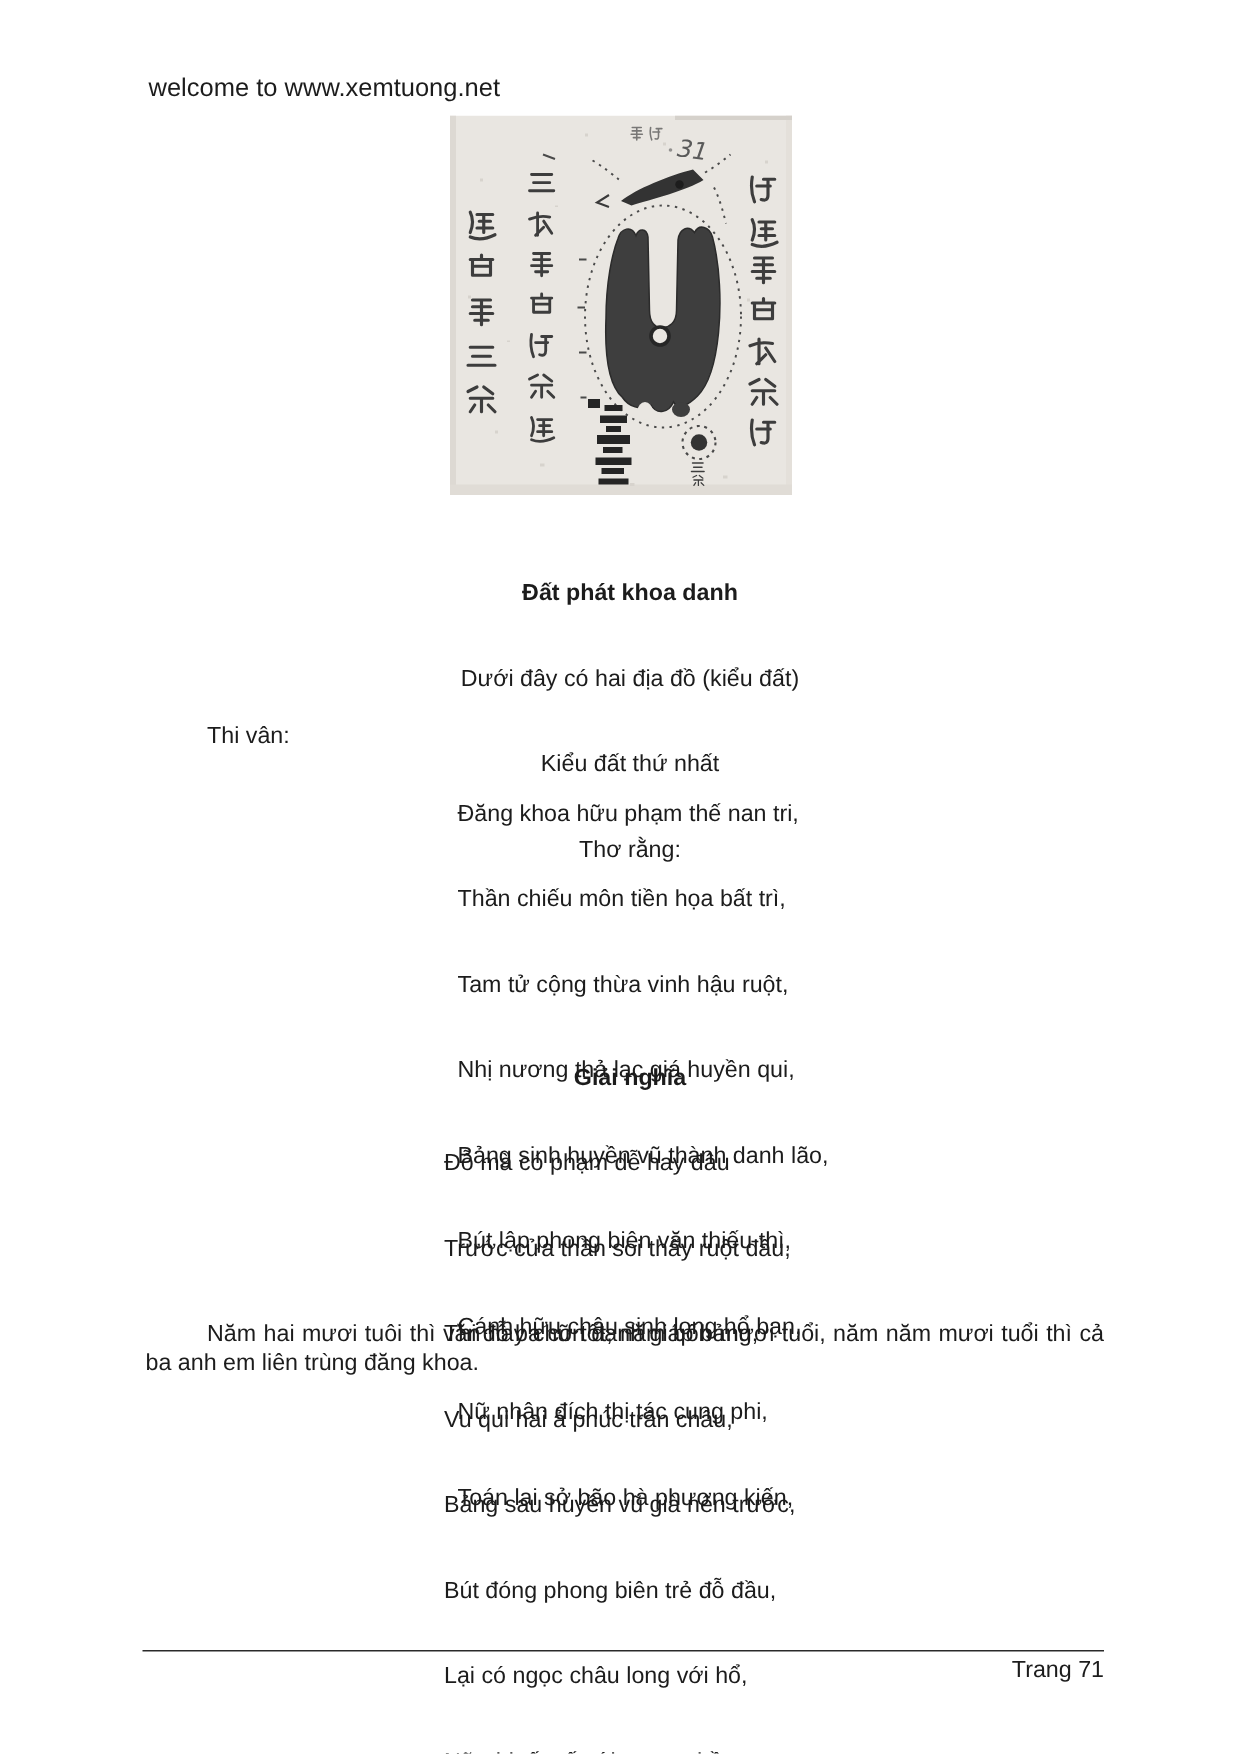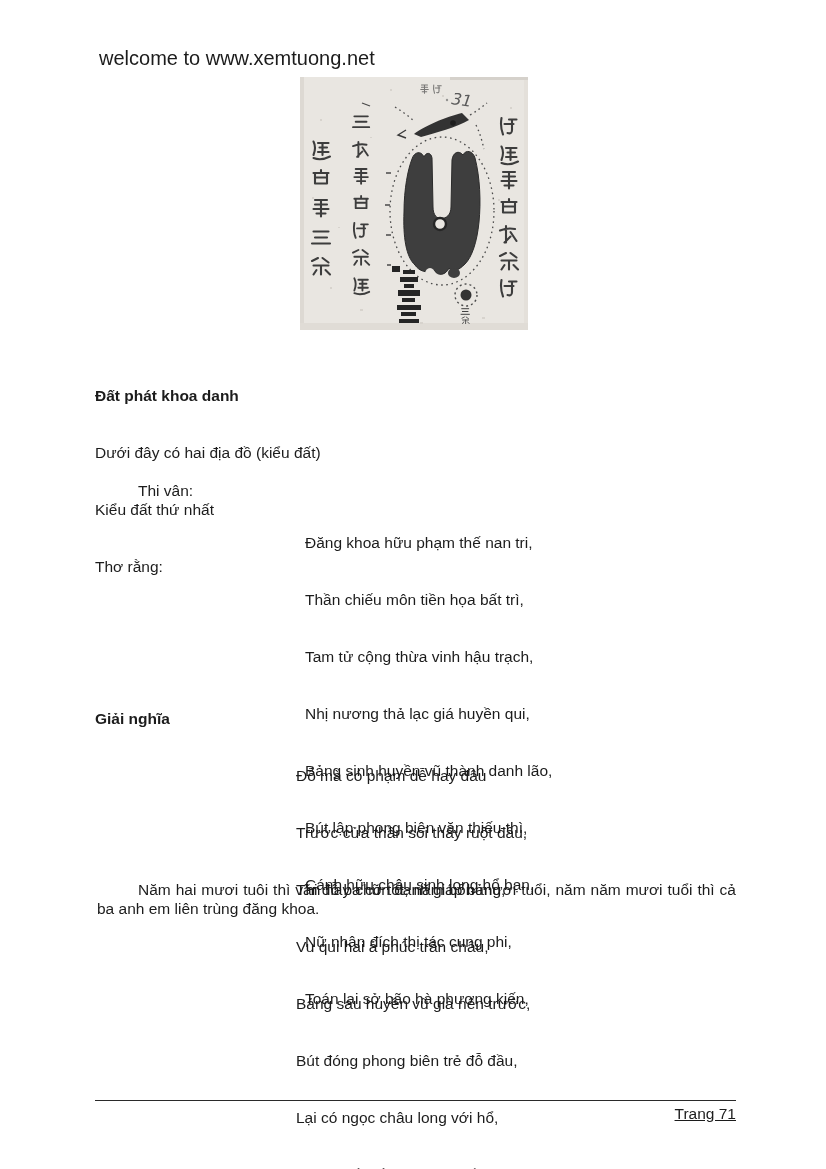--- a/index.html
+++ b/index.html
@@ -5,28 +5,28 @@
   html,body { margin:0; padding:0; }
   body {
     width:826px; height:1169px; position:relative; background:#ffffff;
     font-family:"Liberation Sans","DejaVu Sans",sans-serif; color:#1c1c1c;
     overflow:hidden;
   }
   .abs { position:absolute; }
   .t { font-size:15.5px; line-height:19px; white-space:pre; }
   .wrap { white-space:normal; }
   .b { font-weight:bold; }
-  .center { }
+  .center { text-align:center; }
   .rule { background:#2a2a2a; height:1px; }
   figure { margin:0; }
 </style>
 </head>
 <body>
 
-<div class="abs t" style="left:99px; top:49px; font-size:20px;">welcome to www.xemtuong.net</div>
+<div class="abs t" style="left:99px; top:49px; font-size:17px;">welcome to www.xemtuong.net</div>
 
 <figure class="abs" style="left:300px; top:77px; width:228px; height:253px;">
   <svg width="228" height="253" viewBox="0 0 228 253">
     <defs>
       <g id="cg1">
           <path d="M1,1 H11 M2,5 H10 M0,9 H12" stroke="#3d3d3d" stroke-width="1.4" fill="none" stroke-linecap="round"></path>
         </g>
       <g id="cg2">
           <path d="M4,0 V11 M0,3 Q5,1 10,2 M7,4 L11,10 M7,7 L3,11" stroke="#3d3d3d" stroke-width="1.4" fill="none" stroke-linecap="round"></path>
         </g>
@@ -155,21 +155,21 @@
 </div>
 
 <div class="abs t center" style="left:95px; top:443px; width:650px;">
 </div>
 
 <div class="abs t" style="left:138px; top:481px;">Thi vân:</div>
 
 <div class="abs t" style="left:305px; top:495px;">
   <div>Đăng khoa hữu phạm thế nan tri,</div>
   <div>Thần chiếu môn tiền họa bất trì,</div>
-  <div>Tam tử cộng thừa vinh hậu trạch,</div>
+  <div>Tam tử cộng thừa vinh hậu ruột,</div>
   <div>Nhị nương thả lạc giá huyền qui,</div>
   <div>Bảng sinh huyền vũ thành danh lão,</div>
   <div>Bút lập phong biên văn thiếu thì,</div>
   <div>Cánh hữu châu sinh long hổ bạn,</div>
   <div>Nữ nhân đích thị tác cung phi,</div>
   <div>Toán lai sở bão hà phương kiến,</div>
 </div>
 
 <div class="abs t center b" style="left:95px; top:709px; width:650px;">Giải nghĩa</div>
 
@@ -180,13 +180,13 @@
   <div>Vu qui hai ả phúc trần châu,</div>
   <div>Bảng sau huyền vũ già nên trước,</div>
   <div>Bút đóng phong biên trẻ đỗ đầu,</div>
   <div>Lại có ngọc châu long với hổ,</div>
   <div>Nữ nhi tốt số với vương hầu.</div>
 </div>
 
 <div class="abs t wrap" style="left:97px; top:880px; width:639px; text-indent:41px; text-align:justify;">Năm hai mươi tuôi thì văn hay chữ tốt, năm bốn mươi tuổi, năm năm mươi tuổi thì cả ba anh em liên trùng đăng khoa.</div>
 
 <div class="abs rule" style="left:95px; top:1100px; width:641px;"></div>
-<div class="abs t" style="left:95px; top:1104px; width:641px; text-align:right;text-decoration:underline;">Trang 71</div>
+<div class="abs t" style="left:95px; top:1104px; width:641px; text-align:right;">Trang 71</div>
 
 </body></html>

